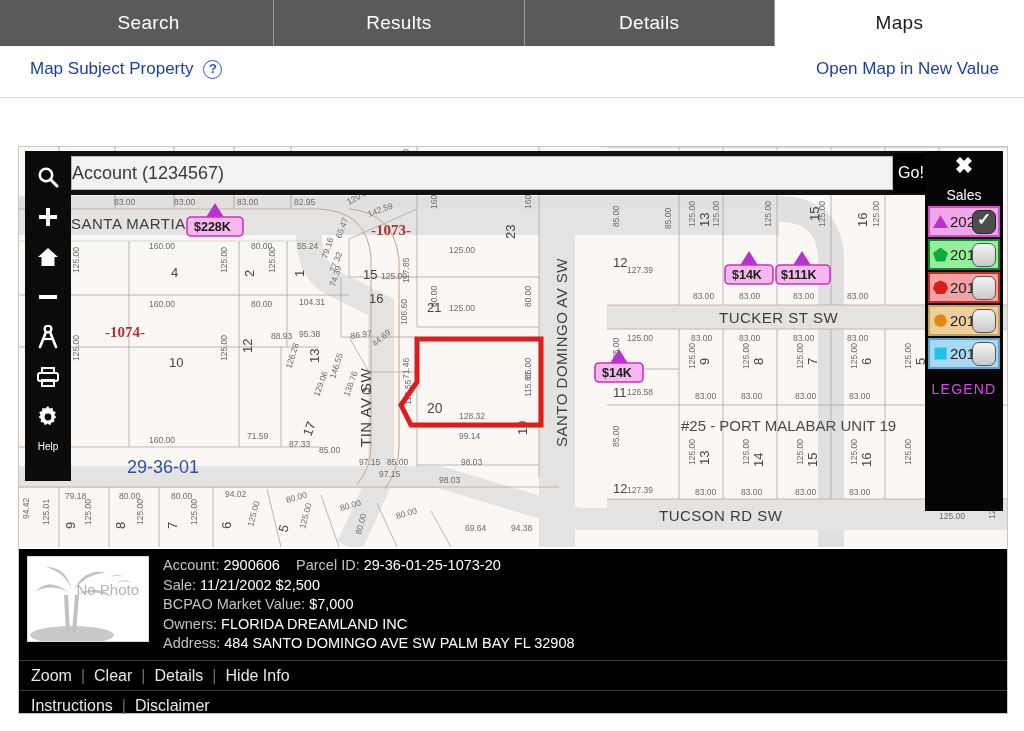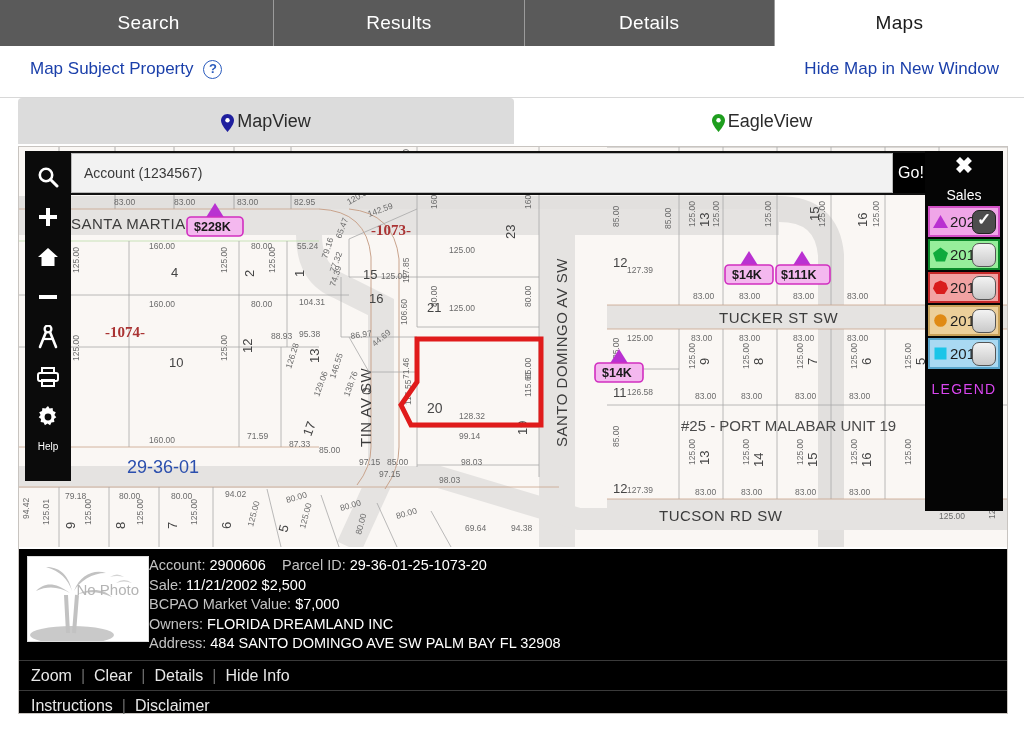--- a/index.html
+++ b/index.html
@@ -73,23 +73,23 @@
   }
   .tbtn svg { display:block; }
   .tb-help { color:#fff; font-size:10px; padding-top:4px; cursor:pointer; }
 
   
   .searchrow {
     position:absolute; left:52px; top:4px; right:78px; height:44px;
     background:#111; display:flex; align-items:center; z-index:25;
   }
   .searchbox {
-    flex:1; height:40px; background:#f2f2f2; border:1px solid #b9b9b9;
-    display:flex; align-items:center; padding-left:12px;
-    font-size:14px; color:#3a3a3a;
+    flex:1; height:34px; background:#f2f2f2; border:1px solid #b9b9b9;
+    display:flex; align-items:center; 
+    font-size:18px; color:#3a3a3a;
   }
   .gobtn {
     width:36px; height:40px; background:#000; color:#fff;
     display:flex; align-items:center; justify-content:center;
     font-size:16px; cursor:pointer;
   }
 
   
   .legend {
     position:absolute; right:4px; top:4px; width:78px; height:360px;
@@ -124,21 +124,21 @@
   }
   .legend-foot { color:#d946ef; font-size:14px; letter-spacing:1.2px; padding-top:10px; }
 
   
   .infopanel {
     position:absolute; left:0; top:400px; width:988px; height:166px;
     background:#000; color:#e9e9e9; border-top:2px solid #fff;
   }
   .info-top { display:flex; padding:7px 8px 6px 8px; }
   .nophoto {
-    width:122px; height:86px; background:#14532d; flex:none; margin-right:0;
+    width:122px; height:86px; background:#14532d; flex:none; margin-right:14px;
     position:relative; overflow:hidden; border:1px solid #ddd;
   }
   .np-text {
     position:absolute; right:9px; top:24px; color:#b4b4b4; font-size:15px;
     line-height:17px; text-align:center; z-index:3;
   }
   .info-lines { font-size:14.5px; line-height:19.5px; }
   .info-lines .lbl { color:#c2c2c2; }
   .info-lines .val { color:#ffffff; }
   .linkrow {
@@ -174,44 +174,24 @@
     <div class="tab">Details</div>
     <div class="tab active">Maps</div>
   </div>
 
   <div class="subheader">
     <div class="left">
       <span class="link-blue">Map Subject Property</span>
       <span class="help-circle">?</span>
     </div>
     <div class="right">
-      <span class="link-blue">Hide Map in New Window</span>
+      <span class="link-blue">Open Map in New Value</span>
     </div>
   </div>
 
-  <div class="viewtabs">
-    <div class="vt vt-map">
-      <span class="pin">
-        <svg width="13" height="18" viewBox="0 0 13 18">
-            <path d="M6.5 0C2.9 0 0 2.9 0 6.5 0 11 6.5 18 6.5 18S13 11 13 6.5C13 2.9 10.1 0 6.5 0z" fill="#1f1f9e"></path>
-            <circle cx="6.5" cy="6.3" r="2.2" fill="#fff"></circle>
-          </svg>
-      </span>
-      <span>MapView</span>
-    </div>
-    <div class="vt vt-eagle">
-      <span class="pin">
-        <svg width="13" height="18" viewBox="0 0 13 18">
-            <path d="M6.5 0C2.9 0 0 2.9 0 6.5 0 11 6.5 18 6.5 18S13 11 13 6.5C13 2.9 10.1 0 6.5 0z" fill="#1e9e1e"></path>
-            <circle cx="6.5" cy="6.3" r="2.2" fill="#fff"></circle>
-          </svg>
-      </span>
-      <span>EagleView</span>
-    </div>
-  </div>
 
   <div class="mapwrap">
 
     <div class="mapcanvas">
       <svg class="mapsvg" width="988" height="400" viewBox="0 0 988 400">
         <rect x="0" y="0" width="988" height="400" fill="#faf7f4"></rect>
 
         <path d="M0 62 L760 62 Q808 62 812 108 L812 400" fill="none" stroke="#e2e0de" stroke-width="26"></path>
         <path d="M0 88 L300 88 Q360 88 364 150 L364 400" fill="none" stroke="#e2e0de" stroke-width="0"></path>
         <rect x="0" y="62" width="760" height="26" fill="#e5e3e1"></rect>

